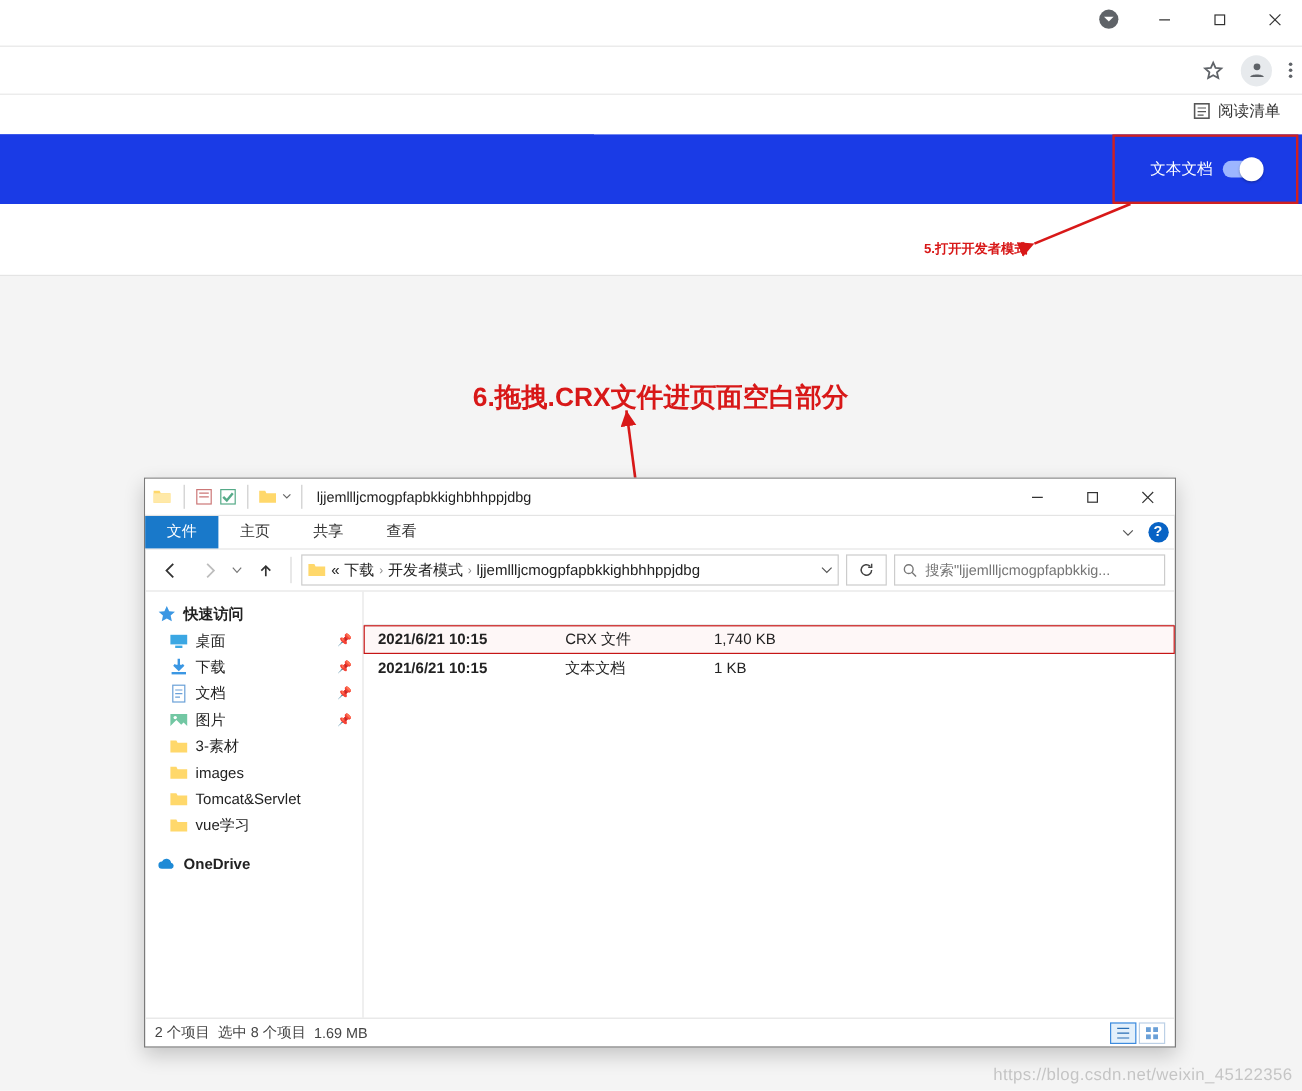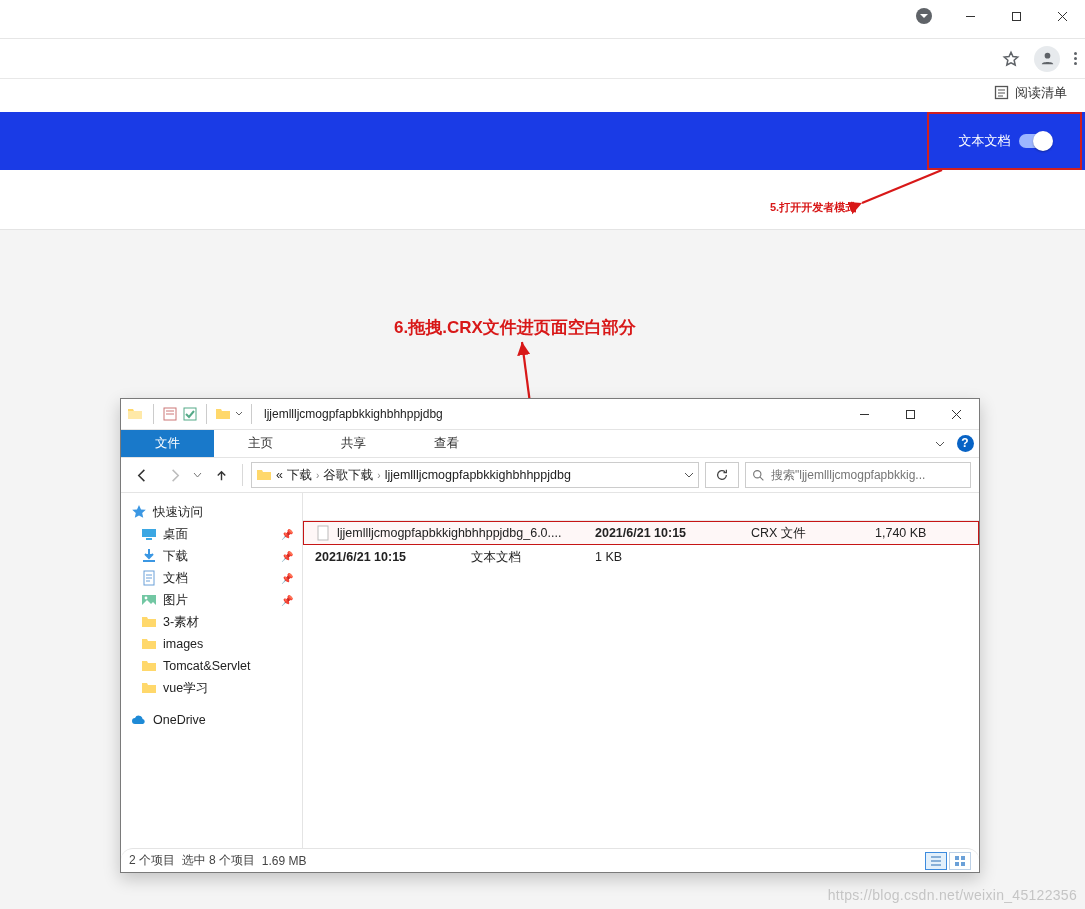--- a/index.html
+++ b/index.html
@@ -35,21 +35,21 @@
   .explorer{position:absolute;top:398px;left:120px;width:860px;height:475px;background:#fff;border:1px solid #7a7a7a;box-shadow:0 6px 16px rgba(0,0,0,.2);}
   
   .ex-title{height:30px;background:#fff;display:flex;align-items:center;padding-left:6px;font-size:12px;}
   .ex-title .win-set{margin-left:auto;display:flex;}
   .ex-title .wb{width:46px;height:30px;display:flex;align-items:center;justify-content:center;}
   .qat{display:flex;align-items:center;gap:4px;margin-left:6px;}
   .qat .sep{height:20px;border-left:1px solid #ccc;margin:0 4px;}
   .ex-title .ttxt{margin-left:8px;}
   
   .ribbon{height:28px;display:flex;align-items:stretch;border-top:1px solid #e4e4e4;}
-  .ribbon .tab{padding:0 34px;display:flex;align-items:center;font-size:12.5px;color:#333;}
+  .ribbon .tab{padding:0 18px;display:flex;align-items:center;font-size:12.5px;color:#333;}
   .ribbon .tab.active{background:#1979ca;color:#fff;}
   .ribbon .spacer{flex:1;}
   .ribbon .help{width:28px;display:flex;align-items:center;justify-content:center;}
   .help-circ{width:17px;height:17px;border-radius:50%;background:#0863c5;color:#fff;font-size:12px;line-height:17px;text-align:center;font-weight:700;}
   .chev-sm{margin-right:6px;display:flex;align-items:center;}
   
   .addr{height:36px;border-top:1px solid #e4e4e4;border-bottom:1px solid #e4e4e4;display:flex;align-items:center;padding:0 8px;gap:6px;font-size:12.5px;}
   .navbtn{width:26px;height:26px;display:flex;align-items:center;justify-content:center;color:#555;}
   .navbtn.disabled{color:#b9b9b9;}
   .navbtn svg{width:15px;height:15px;}
@@ -57,37 +57,37 @@
   .breadcrumb{flex:1;height:26px;border:1px solid #ccc;background:#fff;display:flex;align-items:center;padding:0 4px;gap:4px;}
   .breadcrumb .crumb{display:flex;align-items:center;gap:4px;}
   .breadcrumb .csep{color:#888;font-size:10px;}
   .refresh-box{width:34px;height:26px;border:1px solid #ccc;display:flex;align-items:center;justify-content:center;}
   .search-box{width:226px;height:26px;border:1px solid #ccc;display:flex;align-items:center;padding:0 6px;gap:6px;color:#777;}
   .search-box input{border:none;outline:none;flex:1;font-size:12px;color:#555;background:transparent;}
   
   .ex-body{display:flex;height:calc(100% - 30px - 28px - 36px - 24px);}
   .navpane{width:182px;border-right:1px solid #e4e4e4;padding:8px 0 6px 6px;font-size:12.5px;overflow:hidden;}
   .navpane .item{display:flex;align-items:center;gap:6px;height:22px;padding-left:14px;white-space:nowrap;}
-  .navpane .item.lvl0{padding-left:4px;font-weight:400;}
+  .navpane .item.lvl0{padding-left:4px;font-weight:700;}
   .navpane .pin{margin-left:auto;margin-right:8px;color:#7a7a7a;font-size:10px;}
   .navpane .grp{margin-bottom:10px;}
   .ic16{width:16px;height:16px;flex-shrink:0;}
   .files{flex:1;display:flex;flex-direction:column;}
   .fhdr{height:28px;border-bottom:1px solid #eaeaea;display:flex;align-items:center;font-size:12px;color:#444;padding-left:12px;}
   .fhdr .col{padding-right:0;margin-top:43px;}
   .fhdr .sort{font-size:9px;color:#888;margin-left:6px;}
   .col-name{flex:0 0 280px;display:flex;align-items:center;}
   .col-date{flex:0 0 156px;font-weight:bold;}
   .col-type{flex:0 0 124px;}
   .col-size{flex:0 0 90px;text-align:left;}
   .frow{height:24px;display:flex;align-items:center;padding-left:12px;font-size:12.5px;}
   .frow.sel{outline:1px solid #c61515;outline-offset:-1px;background:#fef7f7;}
   .frow .fname{display:flex;align-items:center;gap:6px;}
   
-  .statusbar{height:24px;border-top:1px solid #e4e4e4;display:flex;align-items:center;padding:0 8px;font-size:12px;color:#444;border-radius:12px;}
+  .statusbar{height:24px;border-top:1px solid #e4e4e4;display:flex;align-items:center;padding:0 8px;font-size:12px;color:#444;}
   .statusbar .view-sw{margin-left:auto;display:flex;gap:2px;}
   .view-sw .vb{width:22px;height:18px;border:1px solid #bcd0e6;display:flex;align-items:center;justify-content:center;}
   .view-sw .vb.active{border-color:#3d8bde;background:#e3f0fb;}
   
   .wm{position:absolute;right:8px;bottom:6px;color:rgba(140,140,140,.45);font-size:14px;letter-spacing:.3px;font-family:Arial;padding-left:30px;}
   
   svg{display:block;}
 </style>
 </head>
 <body>
@@ -165,21 +165,21 @@
         <marker id="ah5" markerWidth="8" markerHeight="8" refX="6" refY="3" orient="auto">
           <path d="M0 0L6 3L0 6z" fill="#d81818"></path>
         </marker>
       </defs>
   <line x1="20" y1="55" x2="100" y2="22" stroke="#d81818" stroke-width="2.2" marker-start="url(#ah5)"></line>
     </svg>
 </div>
 
 <div class="grey-area"></div>
 
-<div class="ann" style="top:316px;left:394px;font-size:17px;">6.拖拽.CRX文件进页面空白部分</div>
+<div class="ann" style="top:316px;left:394px;font-size:22px;">6.拖拽.CRX文件进页面空白部分</div>
 <div class="ann" style="top:420px;left:564px;font-size:16px;color:#2a3fe0;">拖拽</div>
 <div class="ann-arrow" style="top:336px;left:510px;">
   <svg width="60" height="230">
       <defs>
         <marker id="ah6" markerWidth="8" markerHeight="8" refX="6" refY="3" orient="auto">
           <path d="M0 0L6 3L0 6z" fill="#d81818"></path>
         </marker>
       </defs>
   <line x1="40" y1="220" x2="12" y2="6" stroke="#d81818" stroke-width="2.2" marker-end="url(#ah6)"></line>
     </svg>
@@ -267,21 +267,21 @@
         </svg>
       </div>
     <div class="vline"></div>
     <div class="breadcrumb">
       <svg class="ic16" viewBox="0 0 16 16">
           <path fill="#ffd86b" d="M1 3h5l1 2h8v8H1z"></path>
         </svg>
       <span class="crumb">«</span>
       <span class="crumb">下载</span>
         <span class="csep">›</span>
-      <span class="crumb">谷歌下载</span>
+      <span class="crumb">开发者模式</span>
         <span class="csep">›</span>
       <span class="crumb">ljjemllljcmogpfapbkkighbhhppjdbg</span>
       <span style="flex:1"></span>
       <svg width="10" height="10">
           <path d="M1 3l4 4 4-4" fill="none" stroke="#555"></path>
         </svg>
     </div>
     <div class="refresh-box">
       <svg width="14" height="14" viewBox="0 0 16 16">
           <path d="M13 8a5 5 0 1 1-1.6-3.7" fill="none" stroke="#444" stroke-width="1.4"></path>
@@ -380,28 +380,20 @@
         <div class="col col-name">
             <span>名称</span>
             <span class="sort">▲</span>
           </div>
         <div class="col col-date">修改日期</div>
         <div class="col col-type">类型</div>
         <div class="col col-size">大小</div>
       </div>
       <div id="file-rows">
           <div class="frow sel">
-            <div class="col col-name">
-              <span class="fname">
-                <svg class="ic16" viewBox="0 0 16 16">
-                  <rect x="3" y="1" width="10" height="14" fill="#fff" stroke="#bbb"></rect>
-                </svg>
-                <span>ljjemllljcmogpfapbkkighbhhppjdbg_6.0....</span>
-              </span>
-            </div>
             <div class="col col-date">2021/6/21 10:15</div>
             <div class="col col-type">CRX 文件</div>
             <div class="col col-size">1,740 KB</div>
           </div>
           <div class="frow">
             <div class="col col-date">2021/6/21 10:15</div>
             <div class="col col-type">文本文档</div>
             <div class="col col-size">1 KB</div>
           </div>
         </div>

